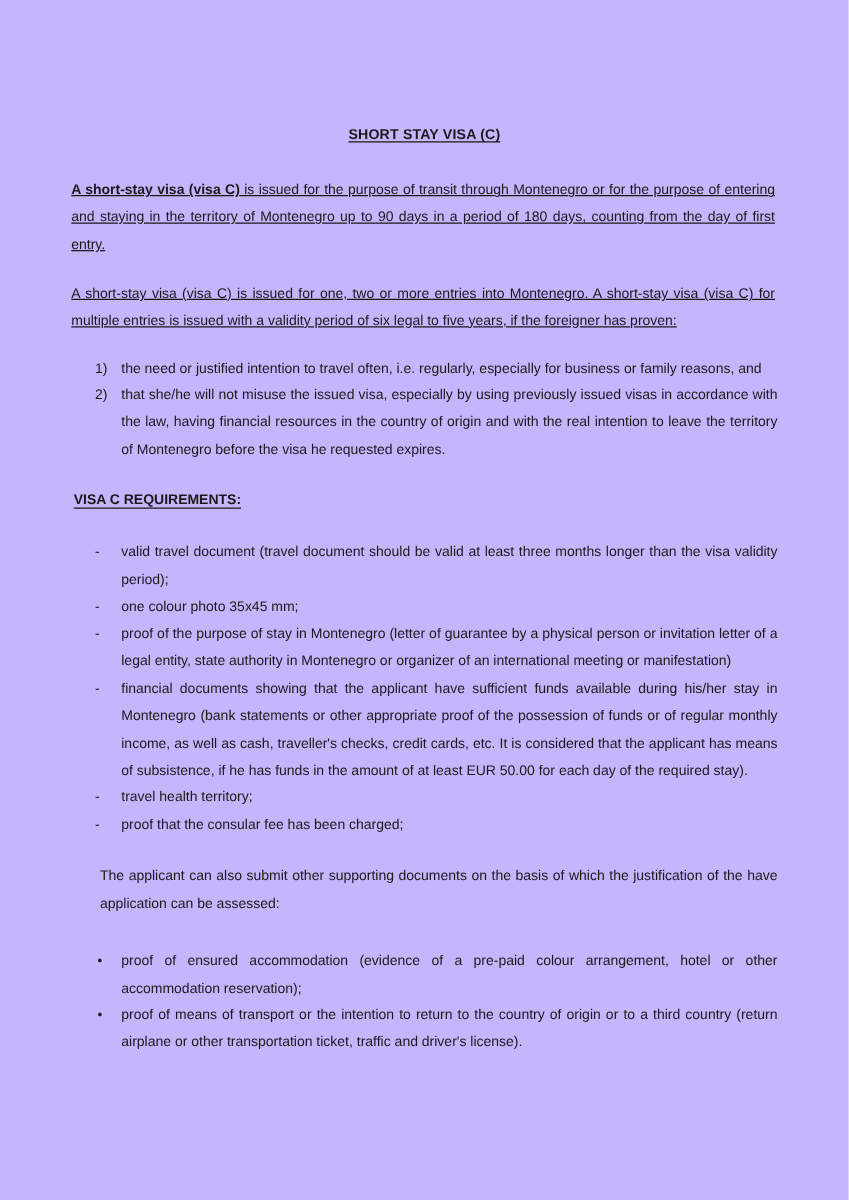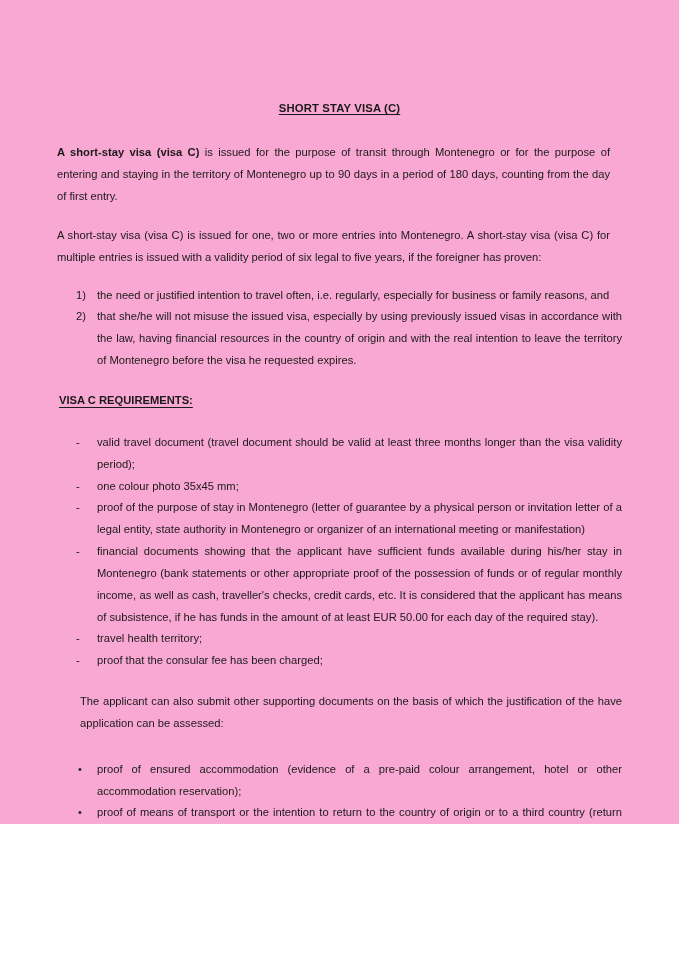--- a/index.html
+++ b/index.html
@@ -4,22 +4,22 @@
 <title>Short Stay Visa (C)</title>
 <style>
   html, body {
     margin: 0;
     padding: 0;
     background: #ffffff;
   }
   .page {
     position: relative;
     width: 679px;
-    height: 824px;
-    background: #f9a8d4;
+    height: 960px;
+    background: #c4b5fd;
     overflow: hidden;
     font-family: "Liberation Sans", "DejaVu Sans", sans-serif;
     color: #1a1a1a;
     box-sizing: border-box;
   }
   .content {
     position: absolute;
     left: 57px;
     top: 100px;
     width: 565px;
@@ -34,25 +34,26 @@
     margin: 0 0 26px 0;
     line-height: 1.45;
   }
   .doc-title span {
     text-decoration: underline;
     text-underline-offset: 2px;
   }
 
   
   p.body {
-    margin: 0 12px 17px 0;
+    margin: 0 2px 17px 0;
     font-size: 11.2px;
     line-height: 1.95;
     text-align: justify;
     text-justify: inter-word;
+    text-decoration: underline;
   }
   p.body.tight { margin-bottom: 16px; }
   p.body b { font-weight: bold; }
 
   
   .section-heading {
     margin: 0 0 20px 2px;
     font-size: 11.2px;
     font-weight: bold;
     line-height: 1.95;

